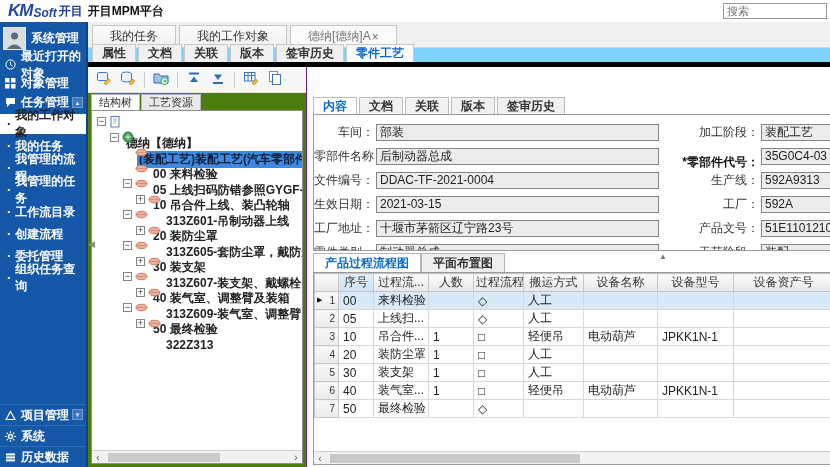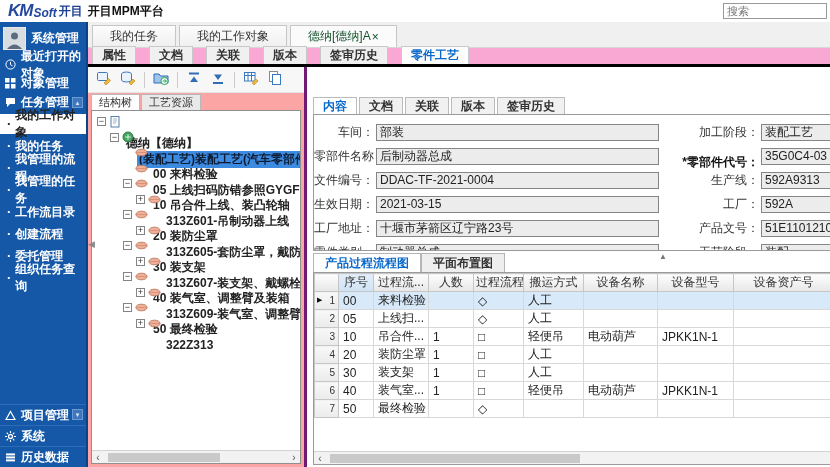--- a/index.html
+++ b/index.html
@@ -27,31 +27,31 @@
   .nav-sub { height:20px; margin-top:2px; display:flex; align-items:center; gap:4px; padding-left:7px; font-weight:bold; cursor:pointer; }
   .nav-sub .bullet { font-size:13px; line-height:8px; }
   .nav-sub.selected { background:#fff; color:#222; }
   .side-spacer { flex:1; }
   .nav-bottom { height:21px; display:flex; align-items:center; gap:5px; padding-left:5px; font-weight:bold; border-top:1px solid #2f6cb7; cursor:pointer; position:relative; }
 
   
   .content { flex:1; min-width:0; display:flex; flex-direction:column; background:#f0f0f0; }
   .tabs1 { height:26px; flex:none; display:flex; align-items:flex-end; gap:3px; padding:3px 0 0 4px; border-bottom:1px solid #d6d6d6; }
   .tab1 { height:22px; padding:0 17px; display:flex; align-items:center; background:linear-gradient(#fdfdfd,#efefef); border:1px solid #c6c6c6; border-bottom:none; color:#333; cursor:pointer; white-space:nowrap; }
-  .tab1.active { color:#14532d; background:#fbfbfb; }
+  .tab1.active { color:#737373; background:#fbfbfb; }
   .tab1 .close { margin-left:1px; }
-  .tabs2 { height:19px; flex:none; display:flex; align-items:flex-end; gap:13px; padding-left:4px; background:#f9a8d4; border-bottom:3px solid #000000; }
+  .tabs2 { height:19px; flex:none; display:flex; align-items:flex-end; gap:2px; padding-left:4px; background:#7dd3fc; border-bottom:5px solid #000000; }
   .tab2 { height:18px; padding:0 9px; display:flex; align-items:center; background:#f0f0f0; border:1px solid #c9c9c9; border-bottom:none; color:#333; font-weight:bold; cursor:pointer; }
   .tab2.active { color:#0a69c9; background:#fcfcfc; }
 
   .workarea { flex:1; min-height:0; display:flex; position:relative; background:#f0f0f0; }
   .split-arrow { position:absolute; left:0; top:172px; font-size:9px; color:#8a8a8a; z-index:4; cursor:pointer; }
 
   
-  .left-panel { width:219px; flex:none; display:flex; flex-direction:column; background:#fca5a5; border-right:3px solid #701a75; }
+  .left-panel { width:219px; flex:none; display:flex; flex-direction:column; background:#4d7c0f; border-right:1px solid #701a75; }
   .toolbar { height:26px; flex:none; display:flex; align-items:center; gap:2px; padding-left:5px; background:#f7f7f7; border-bottom:1px solid #e4e4e4; }
   .tool-btn { width:22px; height:22px; display:flex; align-items:center; justify-content:center; cursor:pointer; }
   .tool-sep { width:1px; height:16px; background:#ccc; margin:0 3px; }
   .tree-tabs { height:17px; flex:none; display:flex; gap:1px; align-items:flex-end; padding-left:3px; }
   .ttab { height:16px; padding:0 7px; font-size:11px; display:flex; align-items:center; border:1px solid #b8b8b8; border-bottom:none; background:#e9e9e9; color:#333; cursor:pointer; }
   .ttab.active { background:#fdfdfd; }
   .tree-box { flex:1; min-height:0; margin:0 3px 3px 3px; border:1px solid #8f8f8f; background:#fff; display:flex; flex-direction:column; overflow:hidden; }
   .tree { flex:1; overflow:hidden; padding:3px 0 0 3px; }
   .tnode { height:15.5px; display:flex; align-items:center; white-space:nowrap; font-weight:bold; cursor:pointer; }
   .exp { width:9px; height:9px; flex:none; border:1px solid #848484; background:#fff; color:#333; font-size:9px; line-height:7px; text-align:center; font-weight:normal; margin-right:3px; }

